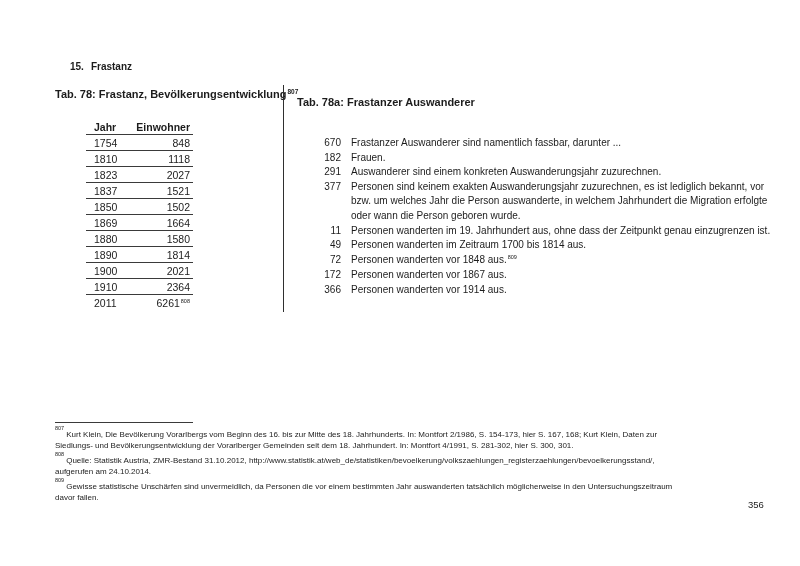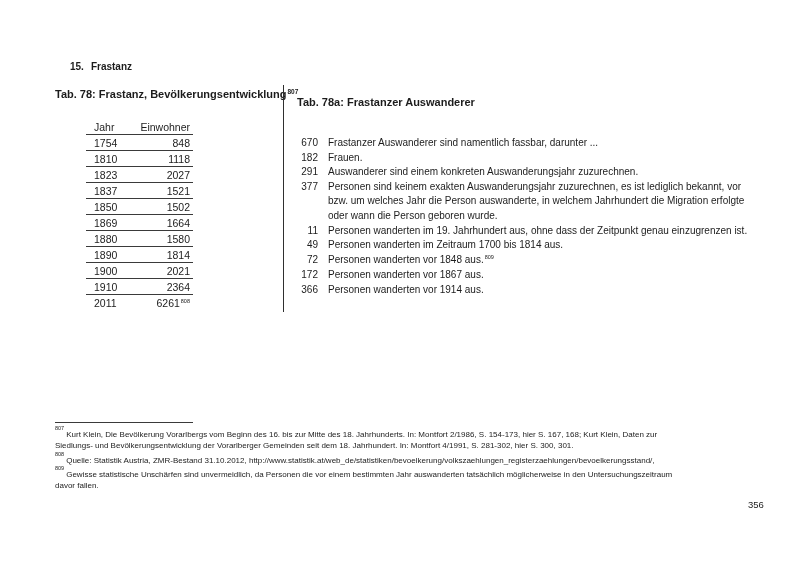--- a/index.html
+++ b/index.html
@@ -49,21 +49,21 @@
     top: 119px;
     width: 107px;
     border-collapse: collapse;
     font-size: 10.5px;
   }
   .pop-table th, .pop-table td {
     padding: 0;
     height: 15px;
     vertical-align: middle;
   }
-  .pop-table th { font-weight: normal; border-bottom: 1px solid #3a3a3a; }
+  .pop-table th { font-weight: bold; border-bottom: 1px solid #3a3a3a; }
   .pop-table tbody tr:not(:last-child) td { border-bottom: 1px solid #3a3a3a; }
   .c-jahr { text-align: left;  padding-left: 8px !important;  width: 48px; }
   .c-einw { text-align: right; padding-right: 3px !important; }
   .sup-num {
     font-size: 5.5px;
     position: relative;
     top: -4px;
     margin-left: 1px;
   }
 
@@ -78,21 +78,21 @@
   }
 
   
   .em-list {
     position: absolute;
     left: 297px;
     top: 136px;
     font-size: 10px;
     line-height: 14.6px;
   }
-  .em-item { display: flex; align-items: flex-start; }
+  .em-item { display: flex; align-items: flex-start; margin-left: 23px; }
   .em-num  { width: 21px; text-align: right; flex: none; }
   .em-text { margin-left: 10px; }
   .em-line { white-space: nowrap; }
 
   
   .fn-sep {
     position: absolute;
     left: 55px;
     top: 422px;
     width: 138px;
@@ -256,20 +256,21 @@
 
   <div class="fn-sep"></div>
 
   <div class="footnotes">
     <div class="fn">
       <div class="fn-line"><sup class="fn-marker">807</sup><span>Kurt Klein, Die Bevölkerung Vorarlbergs vom Beginn des 16. bis zur Mitte des 18. Jahrhunderts. In: Montfort 2/1986, S. 154-173, hier S. 167, 168; Kurt Klein, Daten zur</span></div>
       <div class="fn-line">Siedlungs- und Bevölkerungsentwicklung der Vorarlberger Gemeinden seit dem 18. Jahrhundert. In: Montfort 4/1991, S. 281-302, hier S. 300, 301.</div>
     </div>
     <div class="fn">
       <div class="fn-line"><sup class="fn-marker">808</sup><span>Quelle: Statistik Austria, ZMR-Bestand 31.10.2012, http://www.statistik.at/web_de/statistiken/bevoelkerung/volkszaehlungen_registerzaehlungen/bevoelkerungsstand/,</span></div>
+      <div class="fn-line">aufgerufen am 24.10.2014.</div>
     </div>
     <div class="fn">
       <div class="fn-line"><sup class="fn-marker">809</sup><span>Gewisse statistische Unschärfen sind unvermeidlich, da Personen die vor einem bestimmten Jahr auswanderten tatsächlich möglicherweise in den Untersuchungszeitraum</span></div>
       <div class="fn-line">davor fallen.</div>
     </div>
   </div>
 
   <div class="page-number">356</div>
 
 </div>

